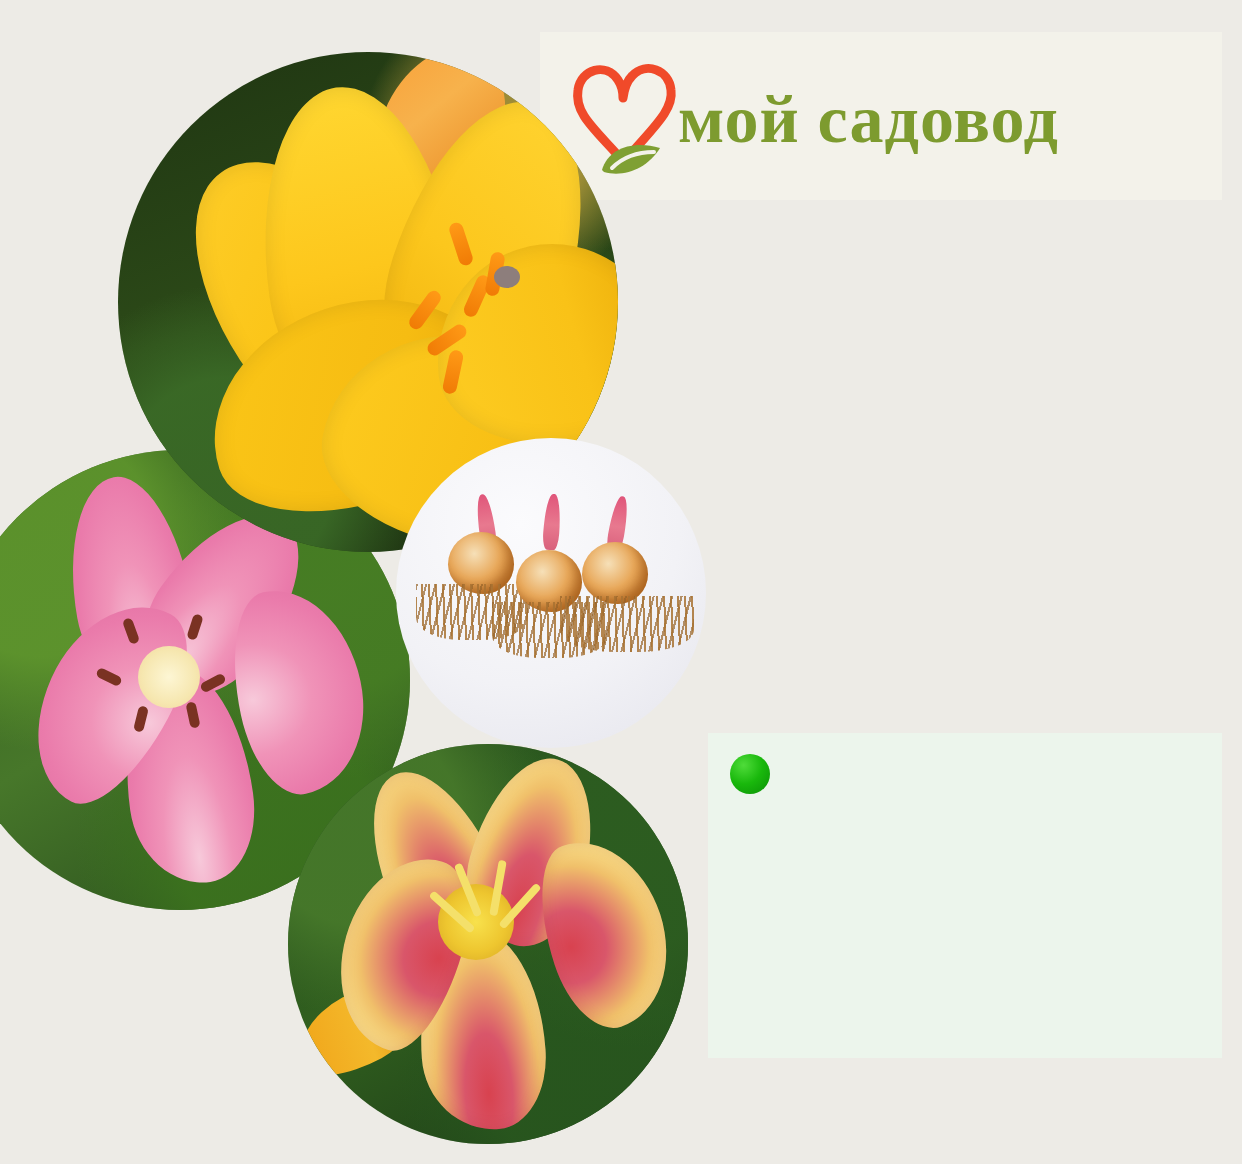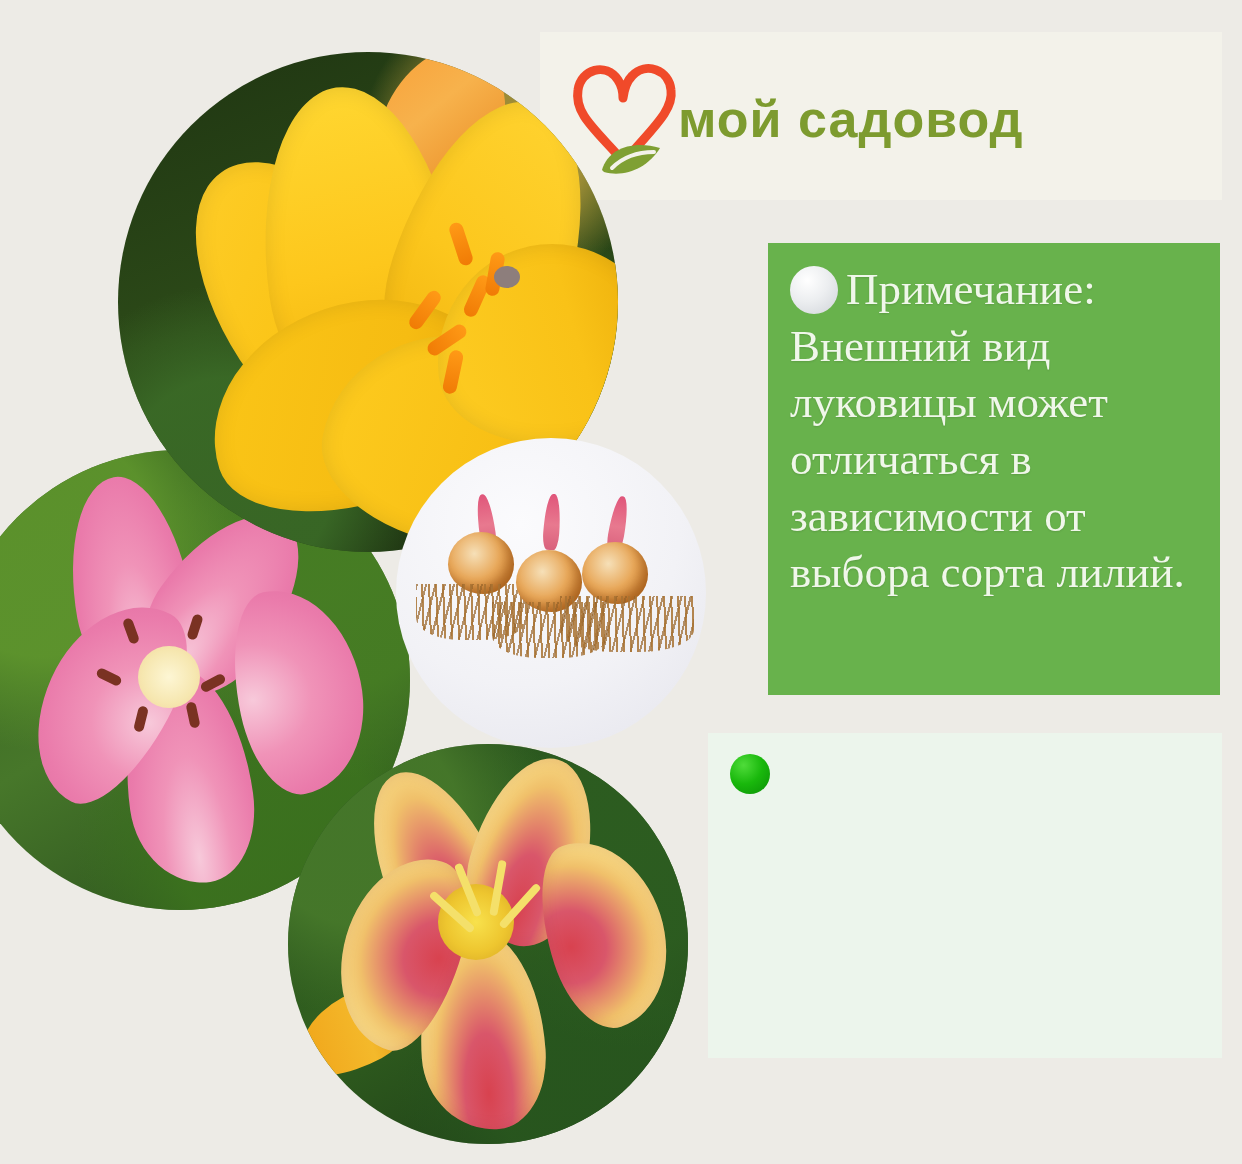--- a/index.html
+++ b/index.html
@@ -37,22 +37,22 @@
   }
   .logo-mark {
     position: relative;
     width: 112px;
     height: 128px;
     flex: 0 0 auto;
     margin-right: 2px;
   }
   .logo-mark svg { display: block; }
   .logo-word {
-    font-family: Liberation Sans, sans-serif;
-    font-size: 52px;
+    font-family: Liberation Serif, serif;
+    font-size: 68px;
     font-weight: 700;
     letter-spacing: 1px;
     color: #7d9b2f;
     line-height: 1;
     white-space: nowrap;
     margin-left: -4px;
     margin-top: 6px;
   }
 
   
@@ -348,25 +348,20 @@
       <svg width="112" height="128" viewBox="0 0 112 128" aria-hidden="true">
         <path d="M54 108 C 28 78, 6 62, 10 38 C 13 17, 38 10, 50 28 C 54 34, 55 40, 55 46
                  C 56 38, 58 30, 64 24 C 78 9, 101 18, 103 38 C 106 60, 80 80, 56 110" fill="none" stroke="#f04a2a" stroke-width="9" stroke-linecap="round" stroke-linejoin="round"></path>
         <path d="M34 118 C 40 96, 66 88, 92 96 C 80 116, 56 126, 36 120 Z" fill="#7fa033"></path>
         <path d="M44 116 C 56 104, 72 100, 86 100" fill="none" stroke="#f3f2ea" stroke-width="4" stroke-linecap="round"></path>
       </svg>
     </div>
     <div class="logo-word">мой садовод</div>
   </div>
 
-  <div class="note-box">
-    <div class="text">
-      <span class="bullet-grey"></span><span>Примечание: Внешний вид луковицы может отличаться в зависимости от выбора сорта лилий.</span>
-    </div>
-  </div>
 
   <div class="quality-box">
     <div class="text">
       <span class="bullet-green"></span>
     </div>
   </div>
 
 </div>
 
 </body></html>

